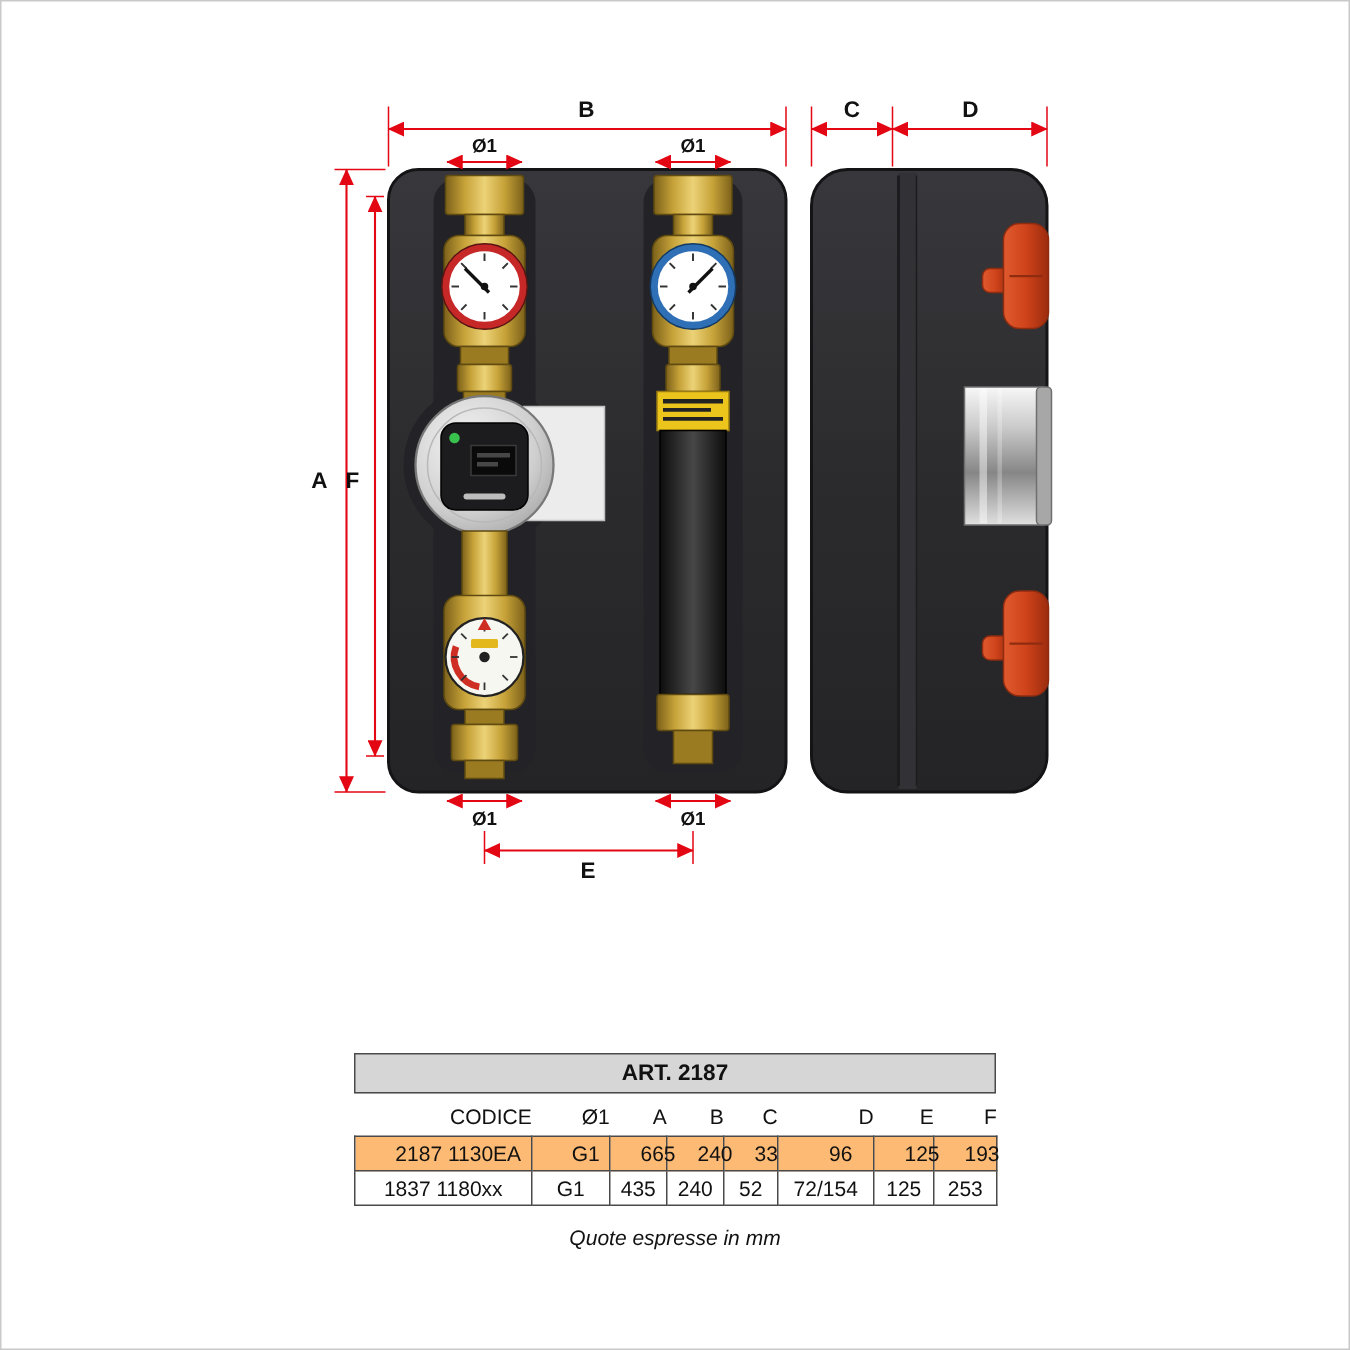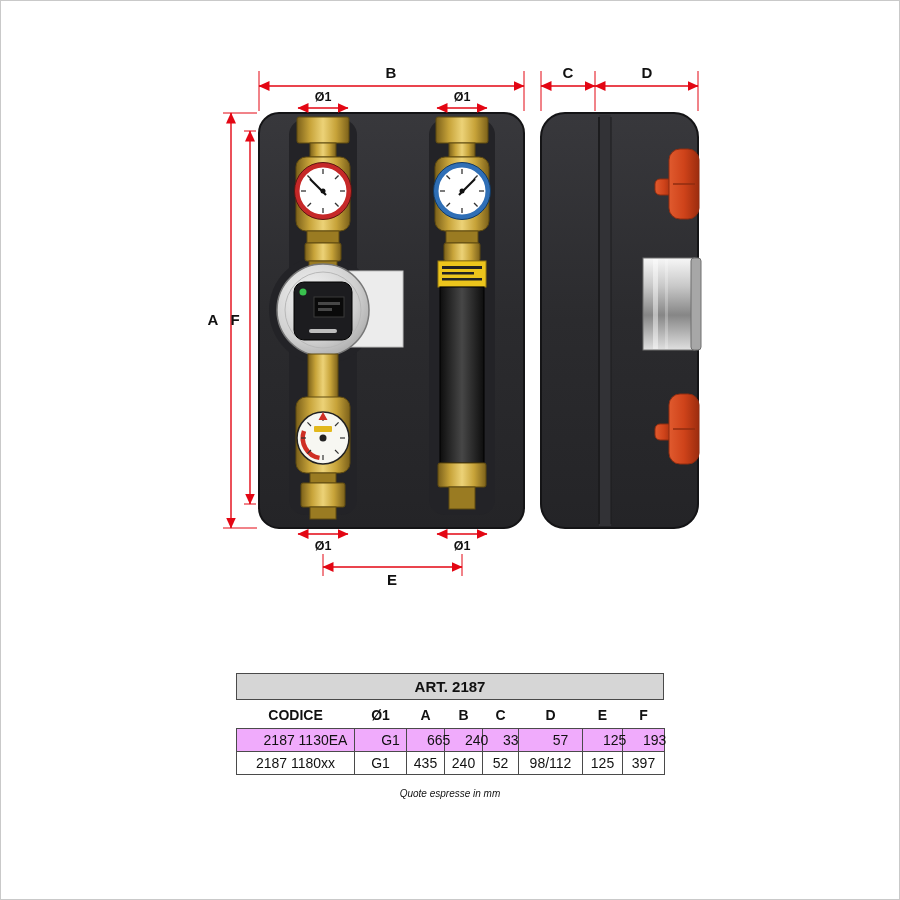--- a/index.html
+++ b/index.html
@@ -5,26 +5,26 @@
   html,body{margin:0;padding:0;background:#fff;}
   .canvas{position:relative;width:900px;height:900px;background:#fff;border:1px solid #c9c9c9;box-sizing:border-box;overflow:hidden;font-family:"Liberation Sans",sans-serif;}
   .drawing{position:absolute;left:0;top:0;}
   
   .dimL{font:bold 15px "Liberation Sans",sans-serif;fill:#111;text-anchor:middle;}
   .diaL{font:bold 12.5px "Liberation Sans",sans-serif;fill:#111;text-anchor:middle;}
   .dim{stroke:#e30613;stroke-width:1.4;fill:none;}
   .ext{stroke:#e30613;stroke-width:1;fill:none;}
   
   .table-wrap{position:absolute;left:235px;top:672px;width:428px;}
-  .art-header{border:1px solid #4a4a4a;background:#d6d6d6;text-align:center;font-weight:bold;font-size:15px;padding:4px 0;color:#111;}
+  .art-header{border:1px solid #4a4a4a;background:#d6d6d6;text-align:center;font-weight:bold;font-size:15px;padding:4px 0;color:#111;margin-top:29px;}
   table.spec{border-collapse:collapse;width:428px;table-layout:fixed;font-size:14px;color:#111;}
-  table.spec thead th{font-weight:bold;border:none;padding:7px 0 5px;text-align:center;}
+  table.spec thead th{font-weight:normal;border:none;padding:7px 0 5px;text-align:right;}
   table.spec tbody td{border:1px solid #4a4a4a;text-align:center;padding:3px 0;background:#fff;}
-  table.spec tr.hl td{background:#f0abfc;padding-left:20px;}
-  .note{margin-top:13px;text-align:center;font-style:italic;font-size:10px;color:#111;}
+  table.spec tr.hl td{background:#fdba74;padding-left:20px;}
+  .note{margin-top:13px;text-align:center;font-style:italic;font-size:14px;color:#111;}
 </style>
 </head>
 <body>
 
 <div class="canvas">
 
 <svg class="drawing" width="900" height="620" viewBox="0 0 900 620">
   <defs>
     <marker id="arr" markerWidth="12" markerHeight="10" refX="10.5" refY="5" orient="auto-start-reverse" markerUnits="userSpaceOnUse">
       <path d="M0 0 L11 5 L0 10 Z" fill="#e30613"></path>
@@ -258,32 +258,32 @@
         <th>F</th>
       </tr>
     </thead>
     <tbody>
       <tr class="hl">
         <td>2187 1130EA</td>
         <td>G1</td>
         <td>665</td>
         <td>240</td>
         <td>33</td>
-        <td>57</td>
+        <td>96</td>
         <td>125</td>
         <td>193</td>
       </tr>
       <tr>
-        <td>2187 1180xx</td>
+        <td>1837 1180xx</td>
         <td>G1</td>
         <td>435</td>
         <td>240</td>
         <td>52</td>
-        <td>98/112</td>
+        <td>72/154</td>
         <td>125</td>
-        <td>397</td>
+        <td>253</td>
       </tr>
     </tbody>
   </table>
   <div class="note">Quote espresse in mm</div>
 </div>
 
 </div>
 
 </body></html>

